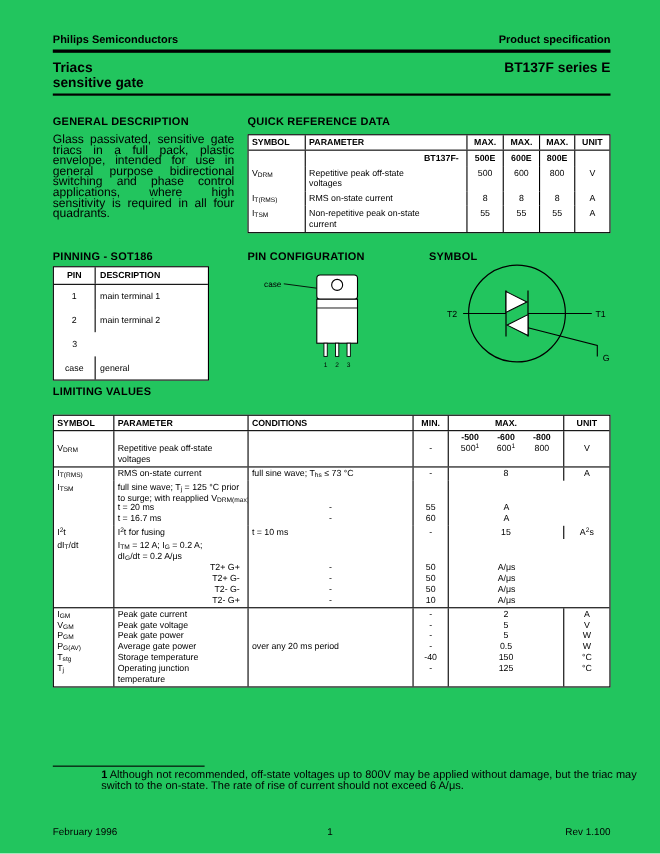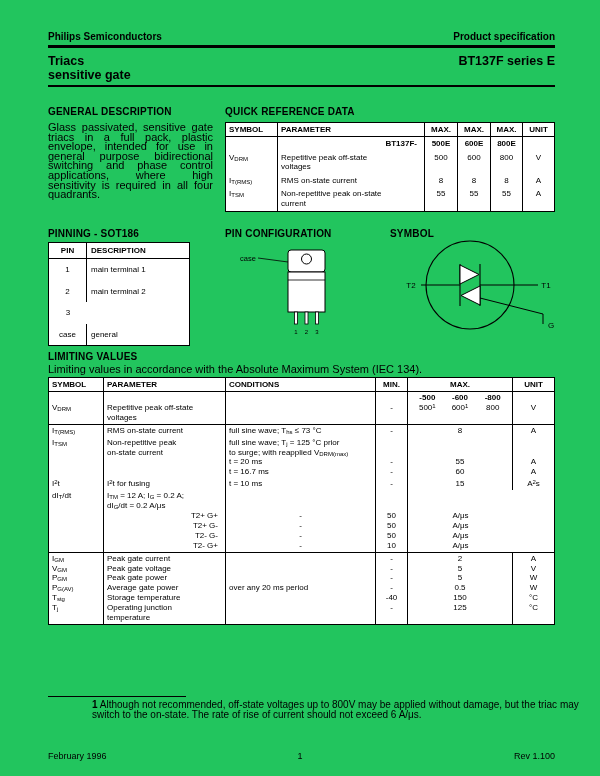--- a/index.html
+++ b/index.html
@@ -223,21 +223,20 @@
     <line x1="87" y1="26" x2="87" y2="68" stroke="#000" stroke-width="1.1"></line>
     <polygon points="67,27 67,46 86,36.5" fill="#fff" stroke="#000" stroke-width="1"></polygon>
     <polygon points="87,48 87,67 68,57.5" fill="#fff" stroke="#000" stroke-width="1"></polygon>
     <polyline points="87,60 150,76 150,86" fill="none" stroke="#000" stroke-width="1"></polyline>
     <text x="18" y="50" font-size="8" text-anchor="middle">T2</text>
     <text x="153" y="50" font-size="8" text-anchor="middle">T1</text>
     <text x="158" y="90" font-size="8" text-anchor="middle">G</text>
   </svg>
 
   <div class="abs h" style="left:48px; top:351px;">LIMITING VALUES</div>
-  <div class="abs small" style="left:48px; top:365px;">Limiting values in accordance with the Absolute Maximum System (IEC 134).</div>
   <div class="abs tbl" id="lv-table" style="left:48px; top:377px; width:507px;">
       <div class="trow thead lv-grid">
         <div class="c th col-symbol">SYMBOL</div>
         <div class="c th col-parameter">PARAMETER</div>
         <div class="c th col-conditions">CONDITIONS</div>
         <div class="c th col-min">MIN.</div>
         <div class="c th col-max">MAX.</div>
         <div class="c th col-unit">UNIT</div>
       </div>
       <div class="tgroup">
@@ -292,24 +291,20 @@
             <div class="l">8</div>
           </div>
           <div class="c col-unit">
             <div class="l">A</div>
           </div>
         </div>
         <div class="trow lv-grid">
           <div class="c col-symbol">
             <div class="l">I<sub>TSM</sub></div>
           </div>
-          <div class="c col-parameter">
-            <div class="l">Non-repetitive peak</div>
-            <div class="l">on-state current</div>
-          </div>
           <div class="c col-conditions">
             <div class="l">full sine wave; T<sub>j</sub> = 125 °C prior</div>
             <div class="l">to surge; with reapplied V<sub>DRM(max)</sub></div>
             <div class="l">t = 20 ms</div>
             <div class="l">t = 16.7 ms</div>
           </div>
           <div class="c col-min">
             <div class="l">&nbsp;</div>
             <div class="l">&nbsp;</div>
             <div class="l">-</div>

